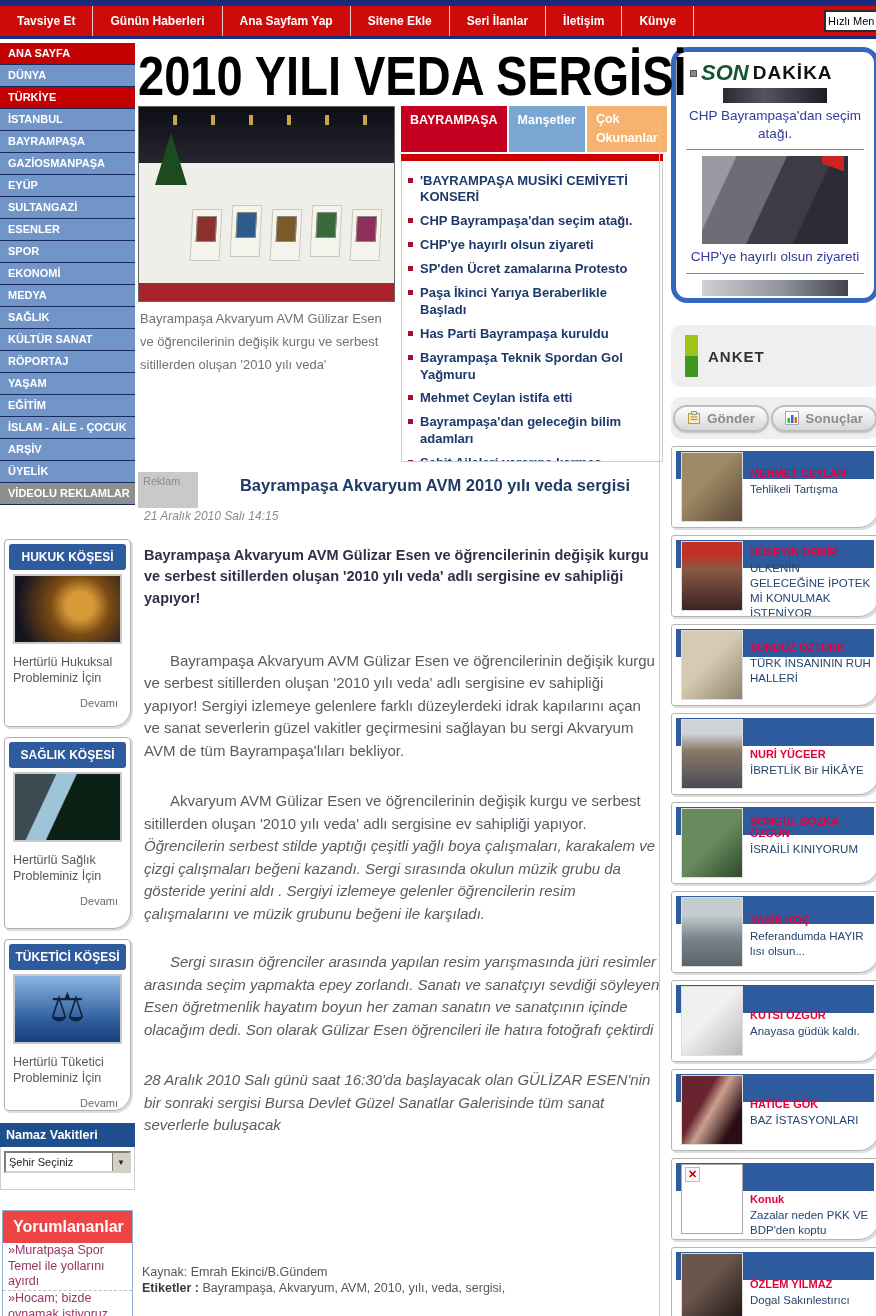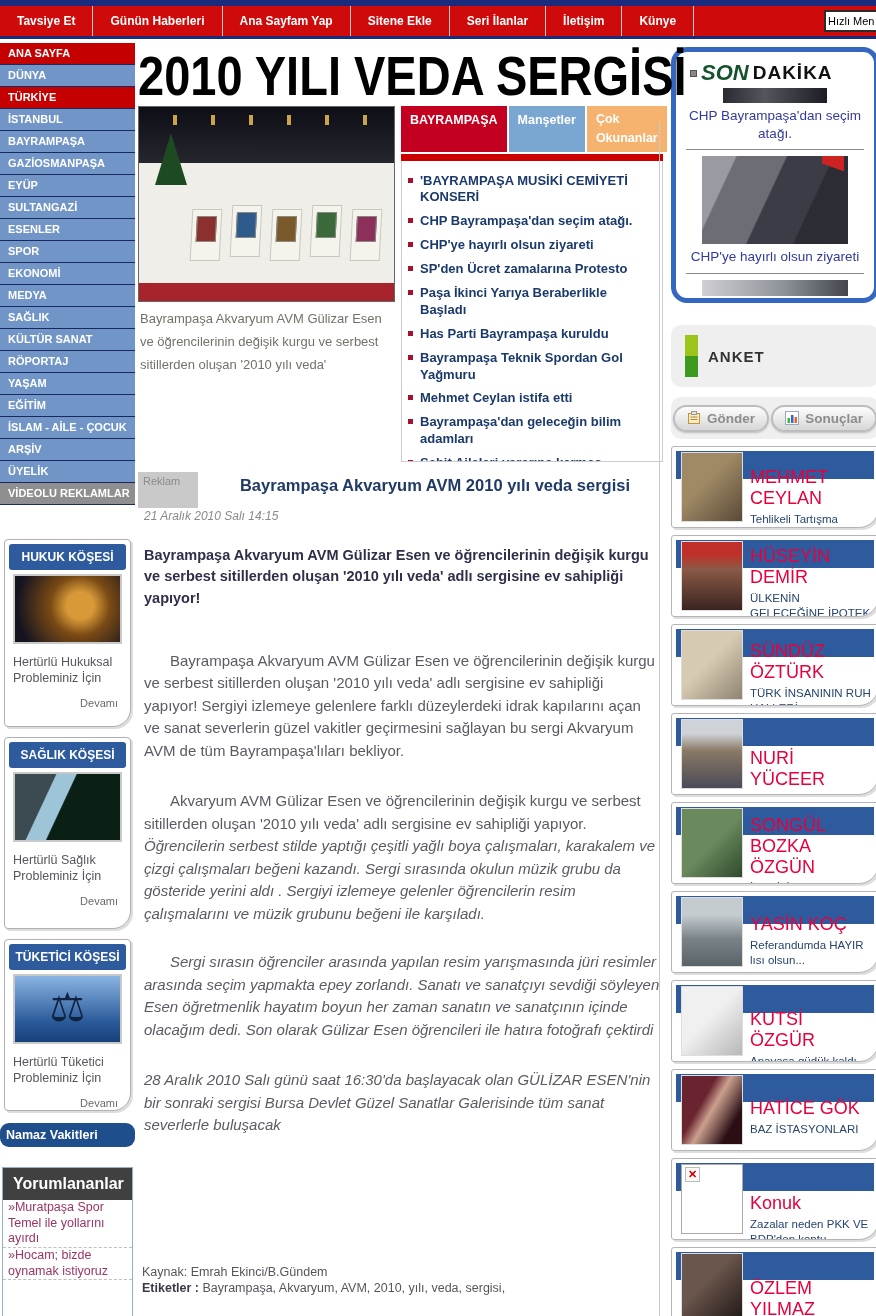--- a/index.html
+++ b/index.html
@@ -41,29 +41,29 @@
   .img-saglik{background:linear-gradient(100deg,#101c16 55%,#03140a 56%),#03140a;position:relative;}
   .img-saglik:before{content:"";position:absolute;inset:0;
       background:linear-gradient(115deg,#3c4a52 0 30%,#9ec4d8 31% 45%,#0a2014 46%);}
   .img-tuketici{background:linear-gradient(#8ab4e2,#2a5a9a 70%,#17407a);position:relative;}
   .img-tuketici:before{content:"⚖";position:absolute;left:50%;top:50%;transform:translate(-50%,-55%);
       font-size:40px;color:#10233f;}
   .cb-t{color:#56565e;font-size:12.5px;line-height:1.3;padding:6px 8px 0;}
   .cb-more{text-align:right;color:#6a6a6a;font-size:11px;padding:10px 12px 6px;cursor:pointer;}
 
   .namaz{margin-top:12px;}
-  .namaz-h{background:#1f4e8c;color:#fff;font-weight:bold;font-size:12.5px;padding:5px 6px;border-radius:9px;}
+  .namaz-h{background:#1f4e8c;color:#fff;font-weight:bold;font-size:12.5px;padding:5px 6px;}
   .namaz-body{background:#fff;border:1px solid #cfcfcf;border-top:none;padding:4px 3px 16px;}
   .fake-select{display:flex;border:2px inset #d4d0c8;background:#fff;height:18px;align-items:center;}
   .fake-select .val{flex:1;font-size:11px;color:#222;padding-left:3px;white-space:nowrap;overflow:hidden;}
   .fake-select .btn{width:16px;height:100%;background:#d4d0c8;border-left:1px solid #808080;
       font-size:8px;display:flex;align-items:center;justify-content:center;color:#222;}
 
   .comments{margin:20px 2px 0;border:1px solid #8fb0cf;height:154px;overflow:hidden;background:#fff;}
-  .comments-h{background:#404040;color:#fff;font-weight:bold;font-size:16px;padding:7px 10px;}
+  .comments-h{background:#ef4444;color:#fff;font-weight:bold;font-size:16px;padding:7px 10px;}
   .comment-item{color:#9a3566;font-size:12.5px;line-height:1.25;padding:0 5px;
       border-bottom:1px dashed #bfbfbf;cursor:pointer;}
 
   
   .midcol{width:530px;flex:none;padding:0 0 0 3px;}
   .headline{margin:4px 0 8px;text-align:center;font-size:47px;font-weight:800;color:#000;
             letter-spacing:0px;transform:scale(1.0,1.18);transform-origin:center top;white-space:nowrap;}
   .mid-top{display:flex;gap:6px;}
   .photo-wrap{width:257px;flex:none;}
   .main-photo{width:255px;height:194px;border:1px solid #666;position:relative;overflow:hidden;
@@ -141,21 +141,21 @@
           align-items:center;justify-content:space-evenly;}
   .pill{display:flex;align-items:center;gap:6px;background:linear-gradient(#fdfdfd,#d7d7d7);
         border:2px solid #bdbdbd;border-radius:14px;padding:4px 12px;color:#8c8c8c;
         font-weight:bold;font-size:13.5px;cursor:pointer;box-shadow:0 1px 2px #bbb;}
 
   .author{position:relative;height:80px;margin-top:7px;border:1px solid #b5b5b5;background:#fff;
           border-radius:3px 3px 20px 3px;box-shadow:2px 2px 0 #ddd;overflow:hidden;cursor:pointer;}
   .au-band{position:absolute;left:4px;right:4px;top:4px;height:28px;background:#2e5b9e;}
   .au-photo{position:absolute;left:9px;top:5px;width:60px;height:68px;border:1px solid #ddd;}
   .au-body{position:absolute;left:78px;top:20px;right:6px;}
-  .au-name{color:#e8003d;font-weight:normal;font-size:18px;margin-bottom:3px;}
+  .au-name{color:#e8003d;font-weight:bold;font-size:11px;margin-bottom:3px;}
   .au-topic{color:#26456f;font-size:11.5px;line-height:1.3;}
   .p1{background:linear-gradient(135deg,#a08a66 0 40%,#5a4a38);}
   .p2{background:linear-gradient(#c03028 18%,#8a5a46 40%,#3a2420);}
   .p3{background:linear-gradient(135deg,#d6cab2 0 45%,#8f8470);}
   .p4{background:linear-gradient(#cfd3d8 20%,#8a7a66 45%,#4a4a56);}
   .p5{background:linear-gradient(135deg,#6a8a5e 0 50%,#2f4a2c);}
   .p6{background:linear-gradient(#c4ccd0 25%,#7a8488 60%,#5a6468);}
   .p7{background:linear-gradient(135deg,#f0f0f0 0 45%,#b8b8b8);}
   .p8{background:linear-gradient(120deg,#6a2430 0 35%,#caa08e 50%,#2a0e14 80%);}
   .p10{background:linear-gradient(135deg,#6a564c 0 40%,#1e1614);}
@@ -226,20 +226,26 @@
 
       <section class="corner-box cb3">
         <div class="cb-h">TÜKETİCİ KÖŞESİ</div>
         <div class="cb-img img-tuketici"></div>
         <div class="cb-t">Hertürlü Tüketici Probleminiz İçin</div>
         <div class="cb-more">Devamı</div>
       </section>
 
       <div class="namaz">
         <div class="namaz-h">Namaz Vakitleri</div>
+        <div class="namaz-body">
+          <div class="fake-select">
+            <span class="val">Şehir Seçiniz</span>
+            <span class="btn">▼</span>
+          </div>
+        </div>
       </div>
 
       <div class="comments">
         <div class="comments-h">Yorumlananlar</div>
         <div class="comment-item">»Muratpaşa Spor Temel ile yollarını ayırdı</div>
         <div class="comment-item">»Hocam; bizde oynamak istiyoruz</div>
 
       </div>
     </aside>
 

